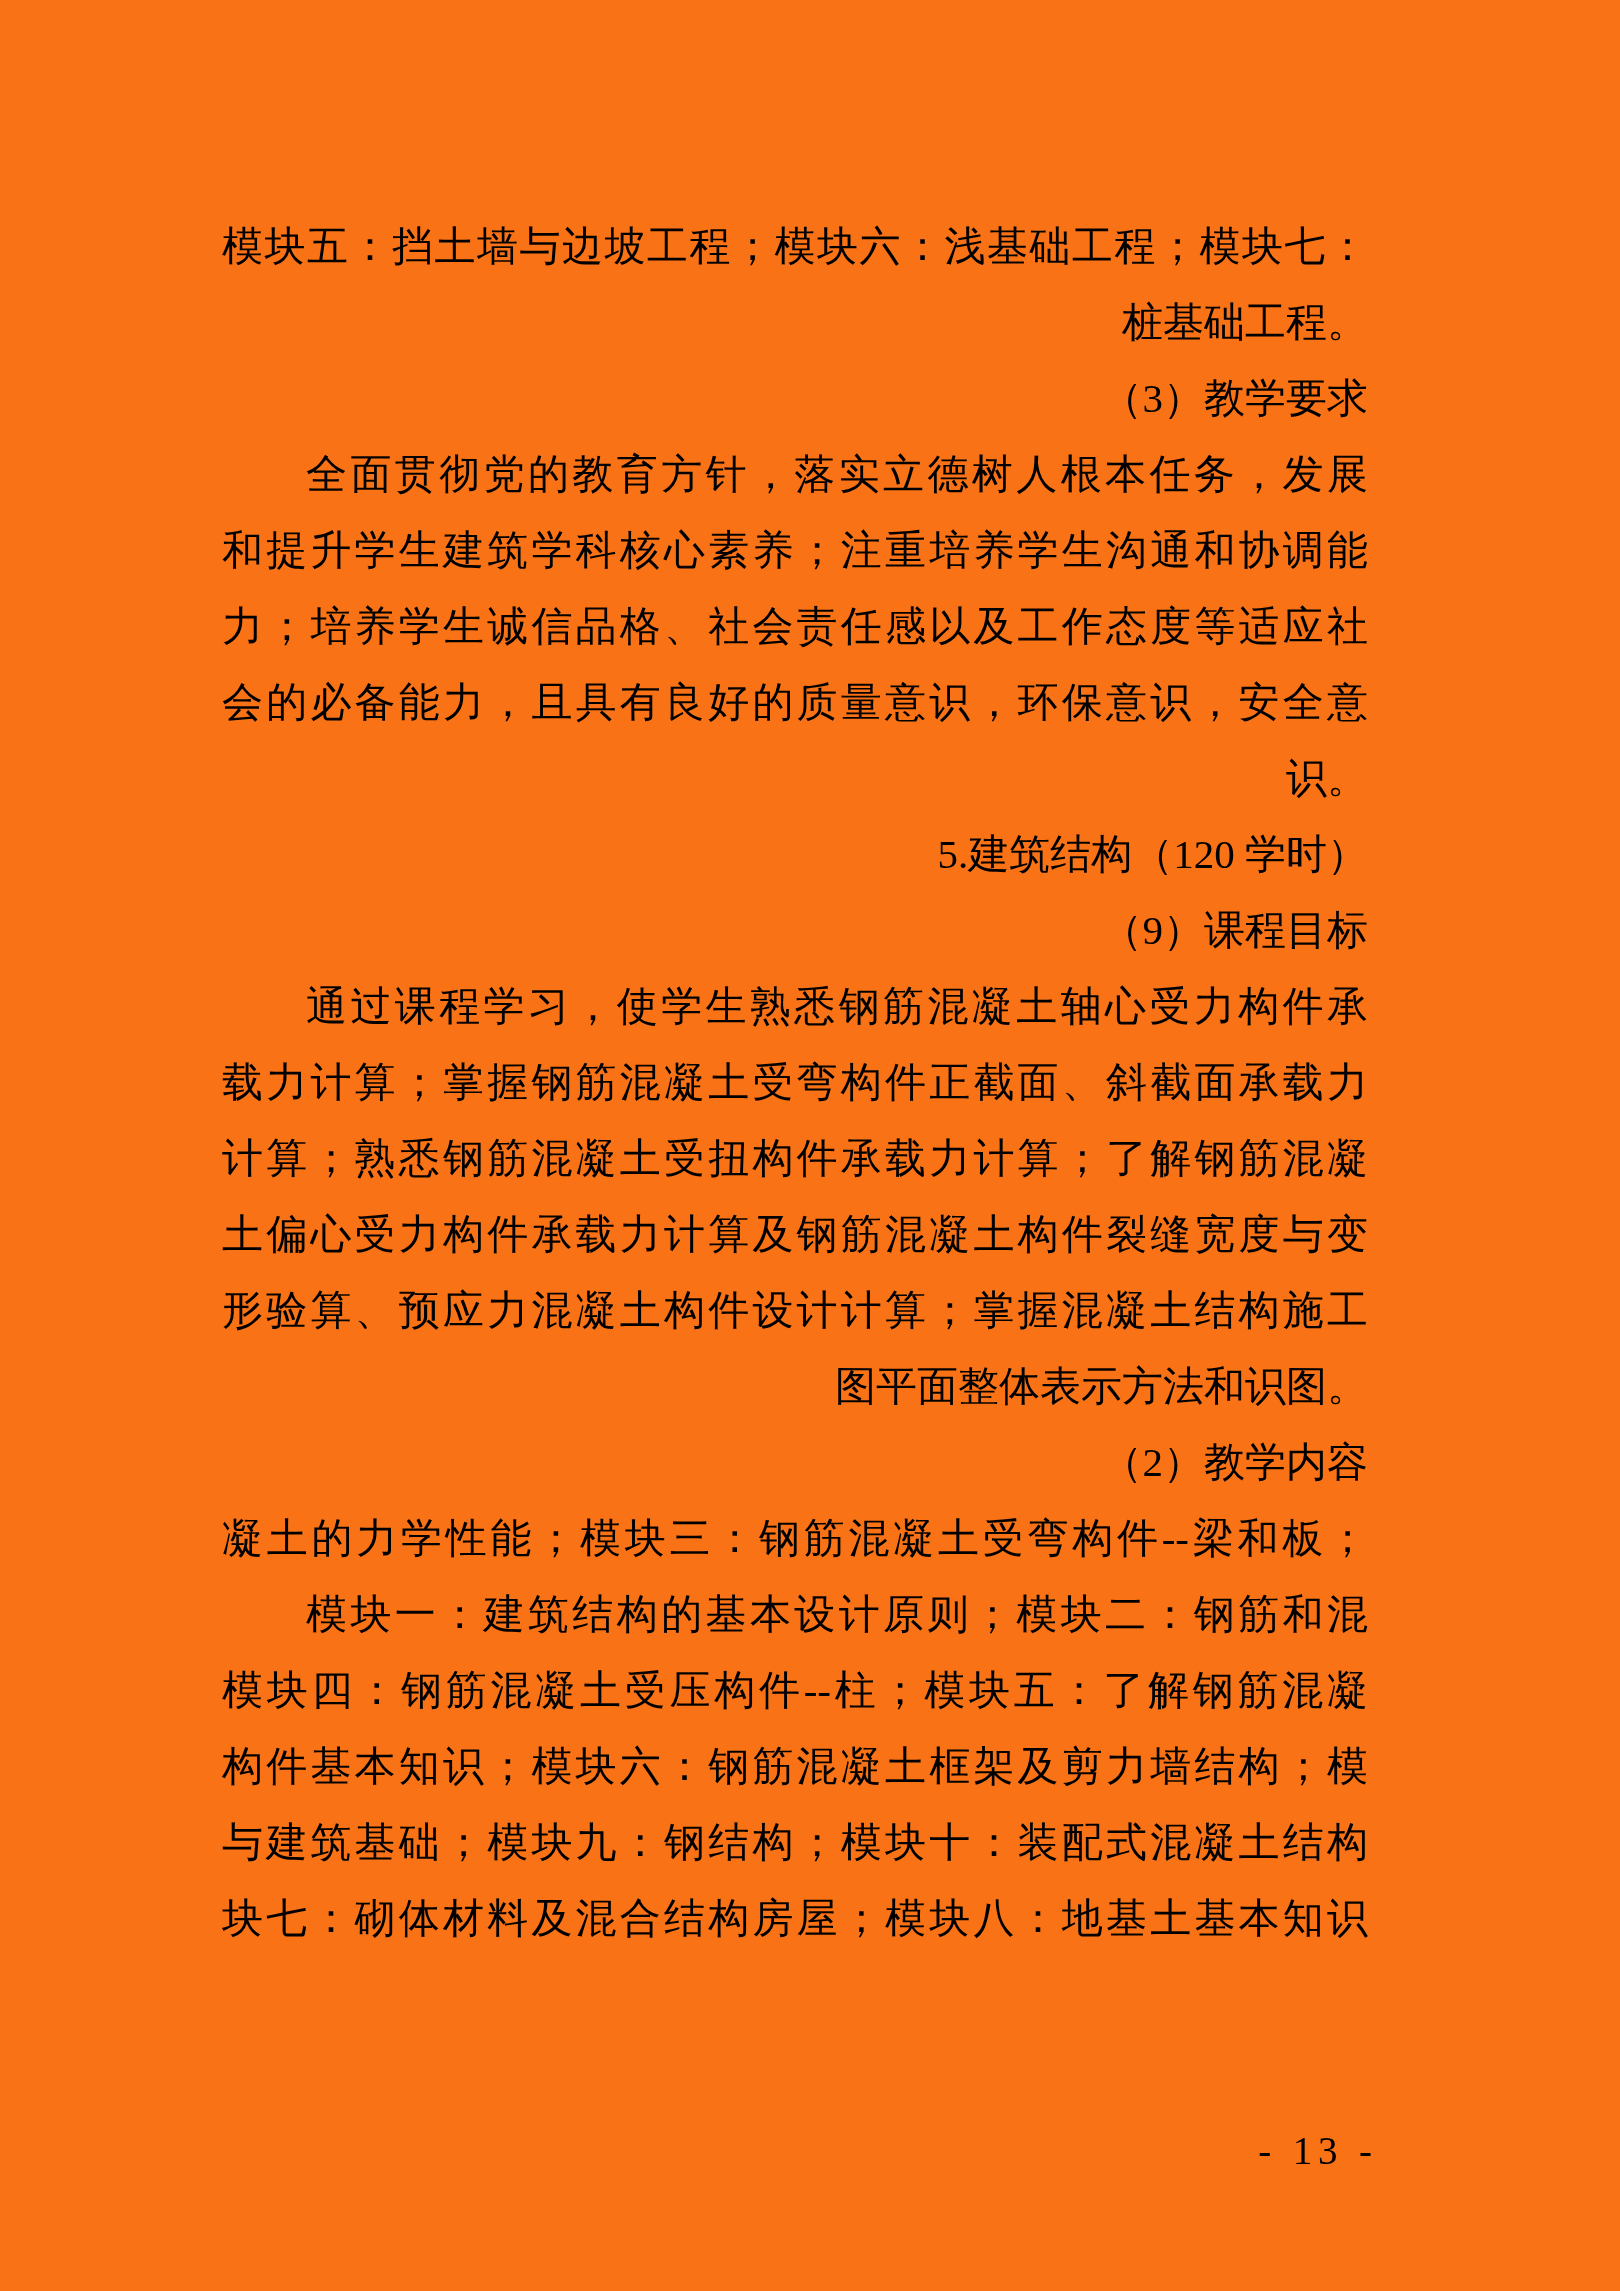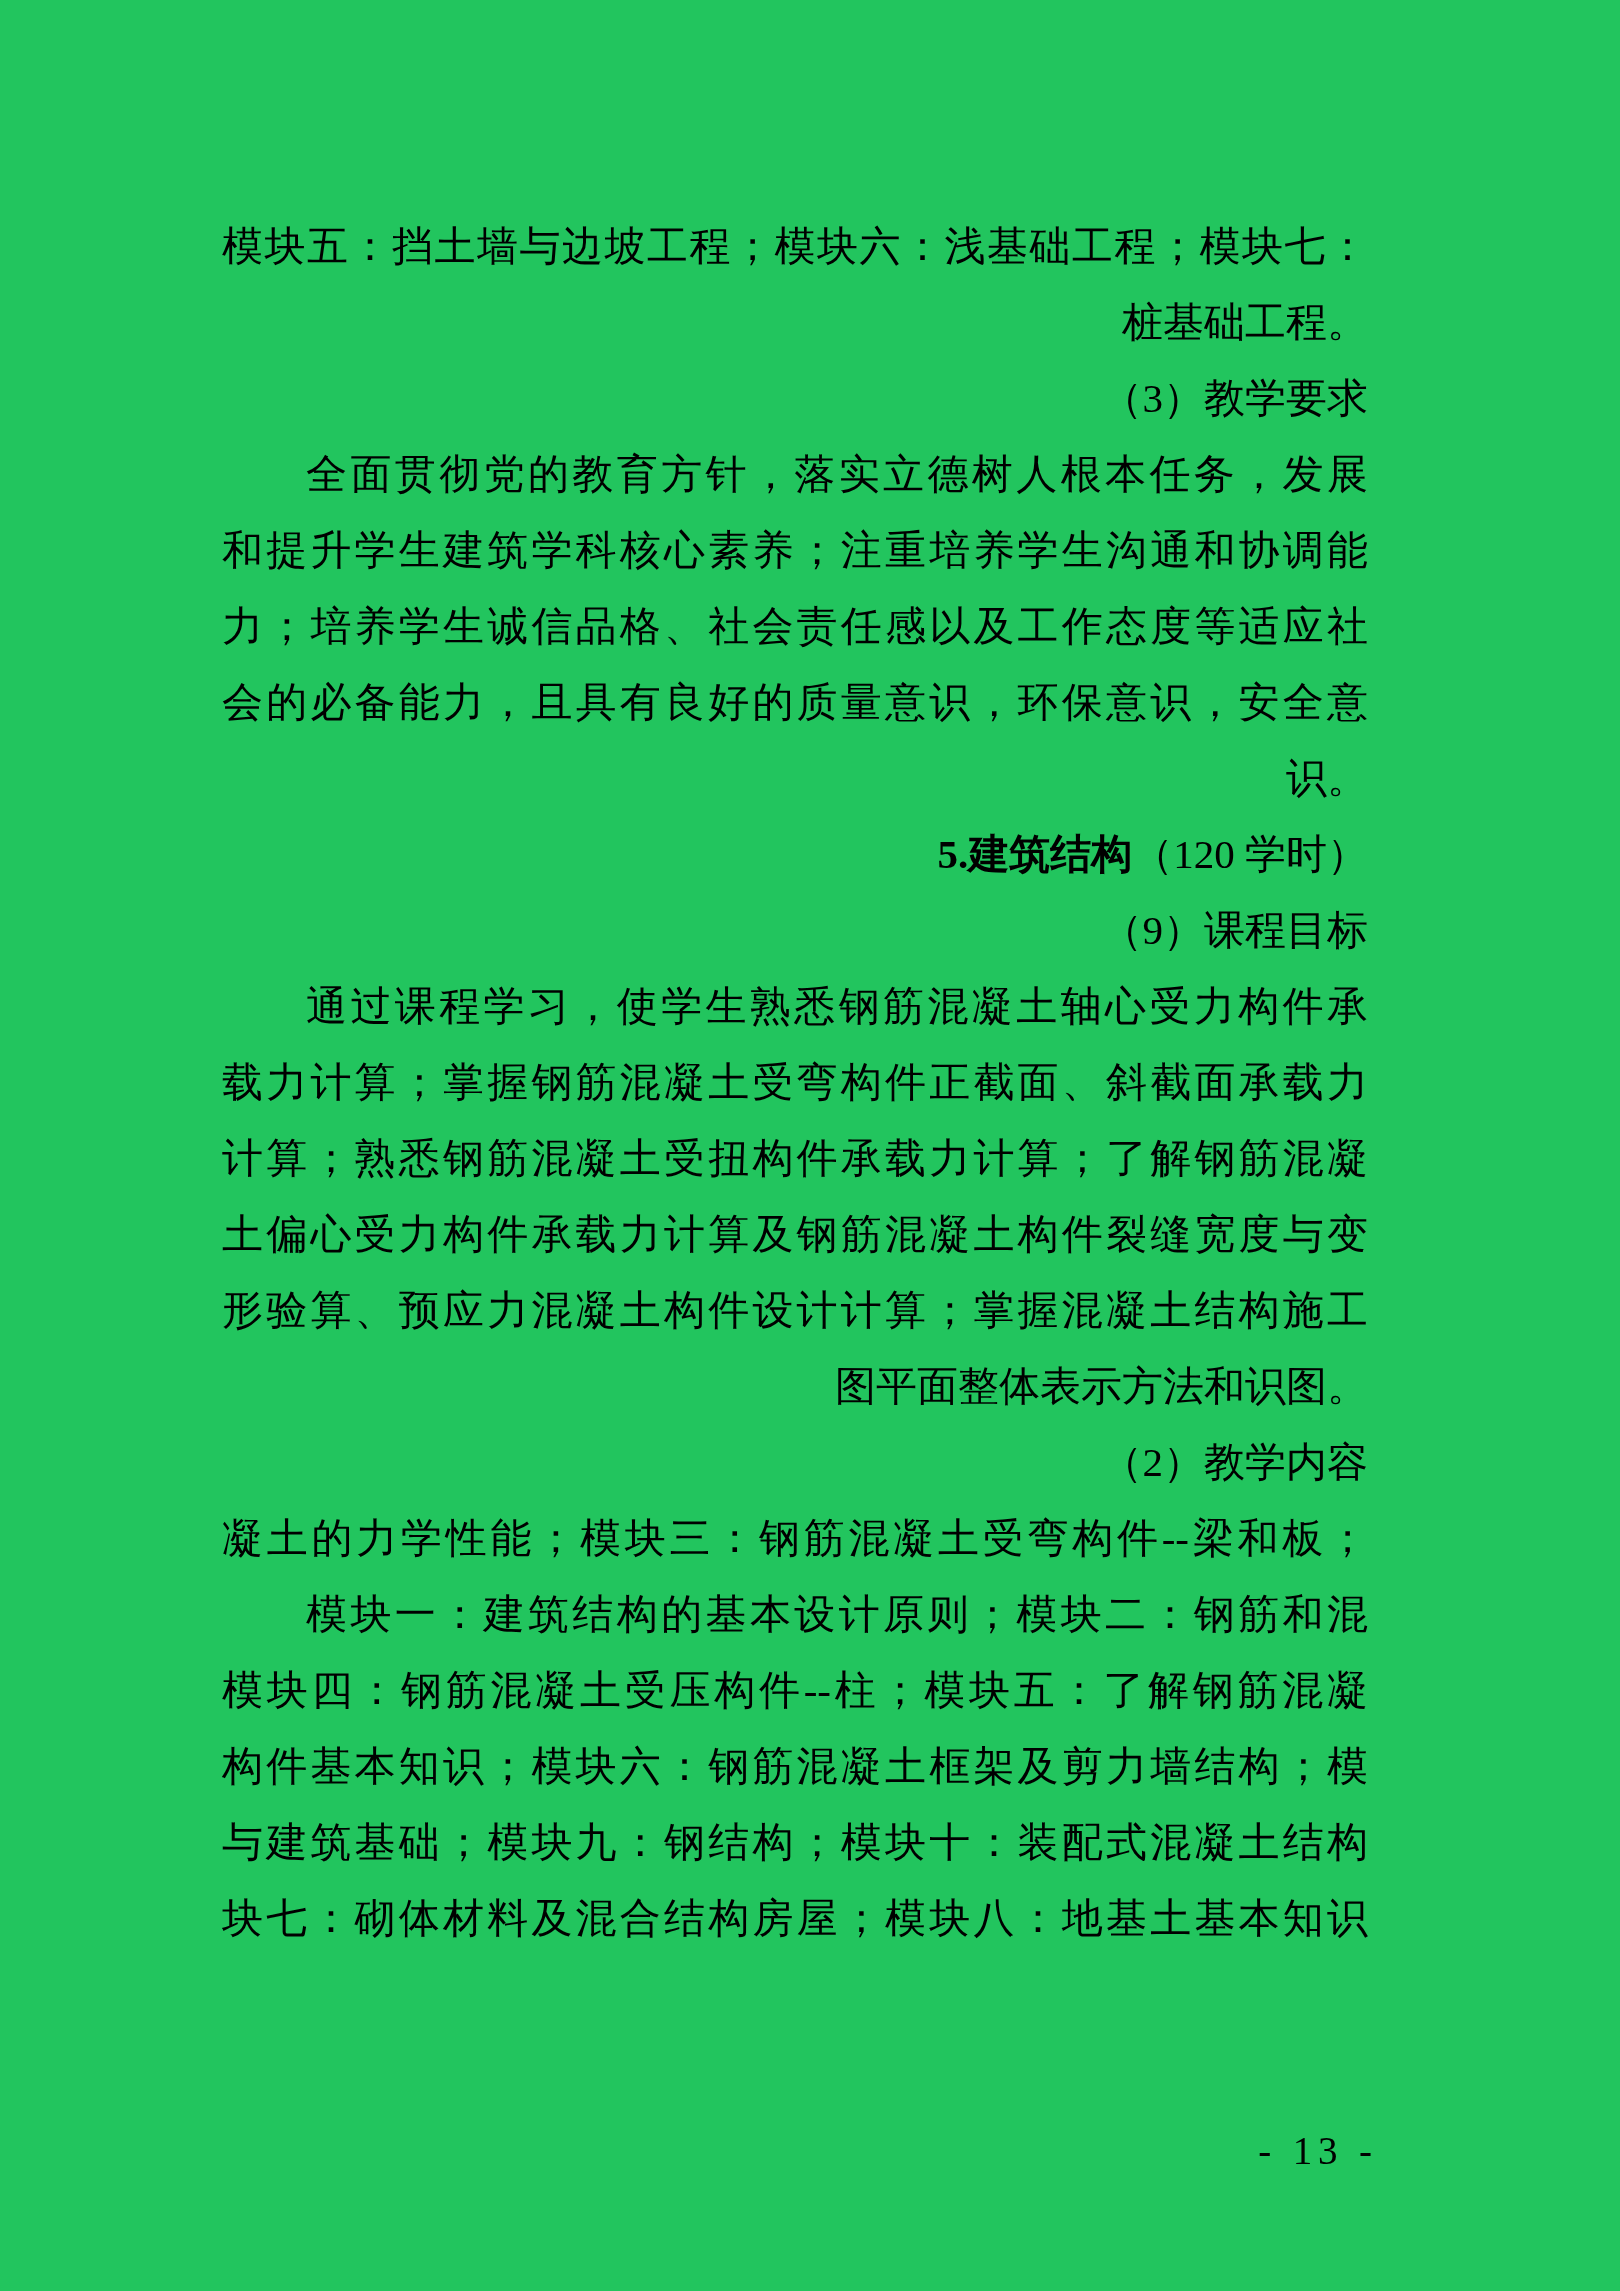--- a/index.html
+++ b/index.html
@@ -9,21 +9,21 @@
     position: relative;
     background: #ffffff;
     color: #000000;
     font-family: "Liberation Serif", "DejaVu Serif", serif;
   }
   .page {
     position: absolute;
     left: 0; top: 0;
     width: 1620px;
     height: 2292px;
-    background: #22c55e;
+    background: #f97316;
   }
   .text-block {
     position: absolute;
     left: 222px;
     top: 208px;
     width: 1146px;
     font-size: 41px;
     line-height: 76px;
     letter-spacing: 0;
   }
@@ -31,21 +31,21 @@
     height: 76px;
     overflow: hidden;
     text-align: right;
   }
   .just {
     text-align: justify;
     text-align-last: justify;
     text-justify: inter-character;
   }
   .indent { text-indent: 84px; }
-  .hbold { font-weight: bold; }
+  .hbold { font-weight: normal; }
   .footer {
     position: absolute;
     top: 2129px;
     right: 242px;
     font-size: 39px;
     letter-spacing: 5.9px;
     line-height: 43px;
   }
 </style>
 </head>

